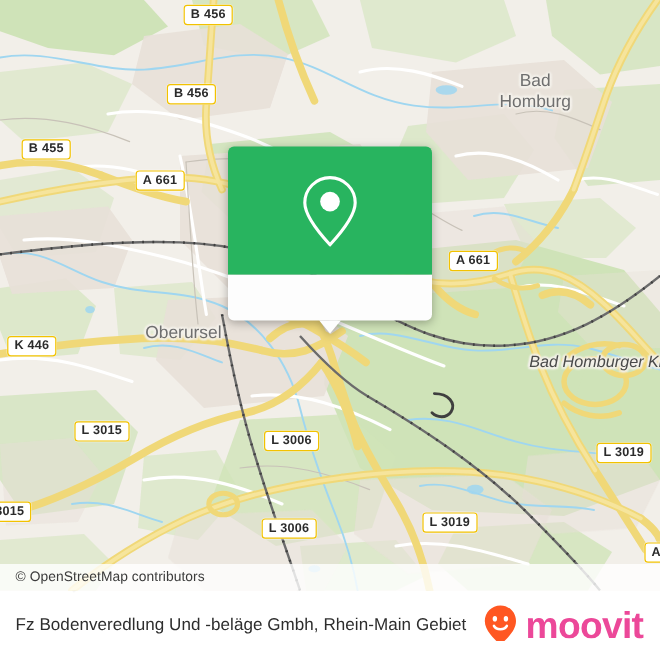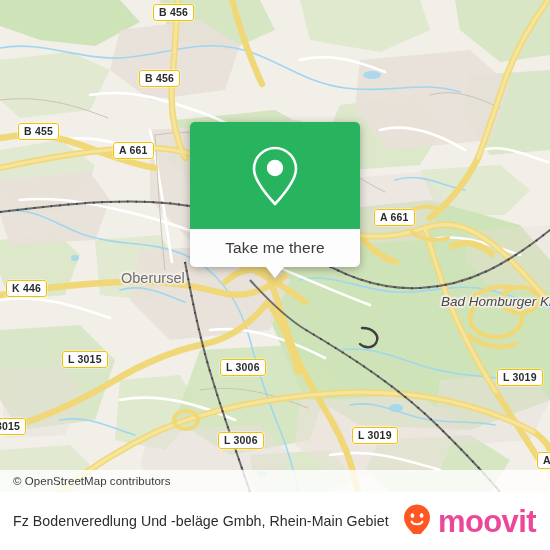--- a/index.html
+++ b/index.html
@@ -351,44 +351,47 @@
         </g>
 
         <g fill="none" stroke="#3f3f3f" stroke-width="2.4" stroke-linecap="round">
           <path d="M362,328 C374,328 380,336 376,343 C372,349 364,348 360,344"></path>
         </g>
       </g>
     </svg>
 
     <div class="shield" style="left:153px; top:4px;">B 456</div>
     <div class="shield" style="left:139px; top:70px;">B 456</div>
-    <div class="shield" style="left:18px;  top:123px;text-align:center;">B 455</div>
+    <div class="shield" style="left:18px;  top:116px;text-align:center;">B 455</div>
     <div class="shield" style="left:113px; top:142px;">A 661</div>
     <div class="shield" style="left:374px; top:209px;">A 661</div>
     <div class="shield" style="left:6px;   top:280px;">K 446</div>
     <div class="shield" style="left:62px;  top:351px;">L 3015</div>
     <div class="shield" style="left:220px; top:359px;">L 3006</div>
     <div class="shield" style="left:-10px; top:418px;">3015</div>
     <div class="shield" style="left:497px; top:369px;">L 3019</div>
     <div class="shield" style="left:218px; top:432px;">L 3006</div>
     <div class="shield" style="left:352px; top:427px;">L 3019</div>
     <div class="shield" style="left:537px; top:452px;">A</div>
 
+    <div class="place city2" style="left:401px; top:60px; width:90px;">
+      <div>Bad</div>
+      <div>Homburg</div>
+    </div>
     <div class="place" style="left:121px; top:270px;">Oberursel</div>
     <div class="place junction" style="left:441px; top:294px;">Bad Homburger Kre</div>
 
     <div id="callout">
       <div id="callout-top">
         <svg id="pin-icon" width="52" height="64" viewBox="0 0 52 64">
           <path d="M26 4 C14.4 4 5 13.4 5 25 C5 35 14 47 26 60 C38 47 47 35 47 25 C47 13.4 37.6 4 26 4 Z" fill="none" stroke="#ffffff" stroke-width="2.6" stroke-linejoin="round"></path>
           <circle cx="26" cy="24" r="8.2" fill="#ffffff"></circle>
         </svg>
       </div>
       <div id="callout-bottom">
-        <span id="callout-label">Take me there</span>
         <div id="callout-tail"></div>
       </div>
     </div>
 
     <div id="attribution">
       <span id="attribution-text">© OpenStreetMap contributors</span>
     </div>
   </div>
 
   <div id="footer">

